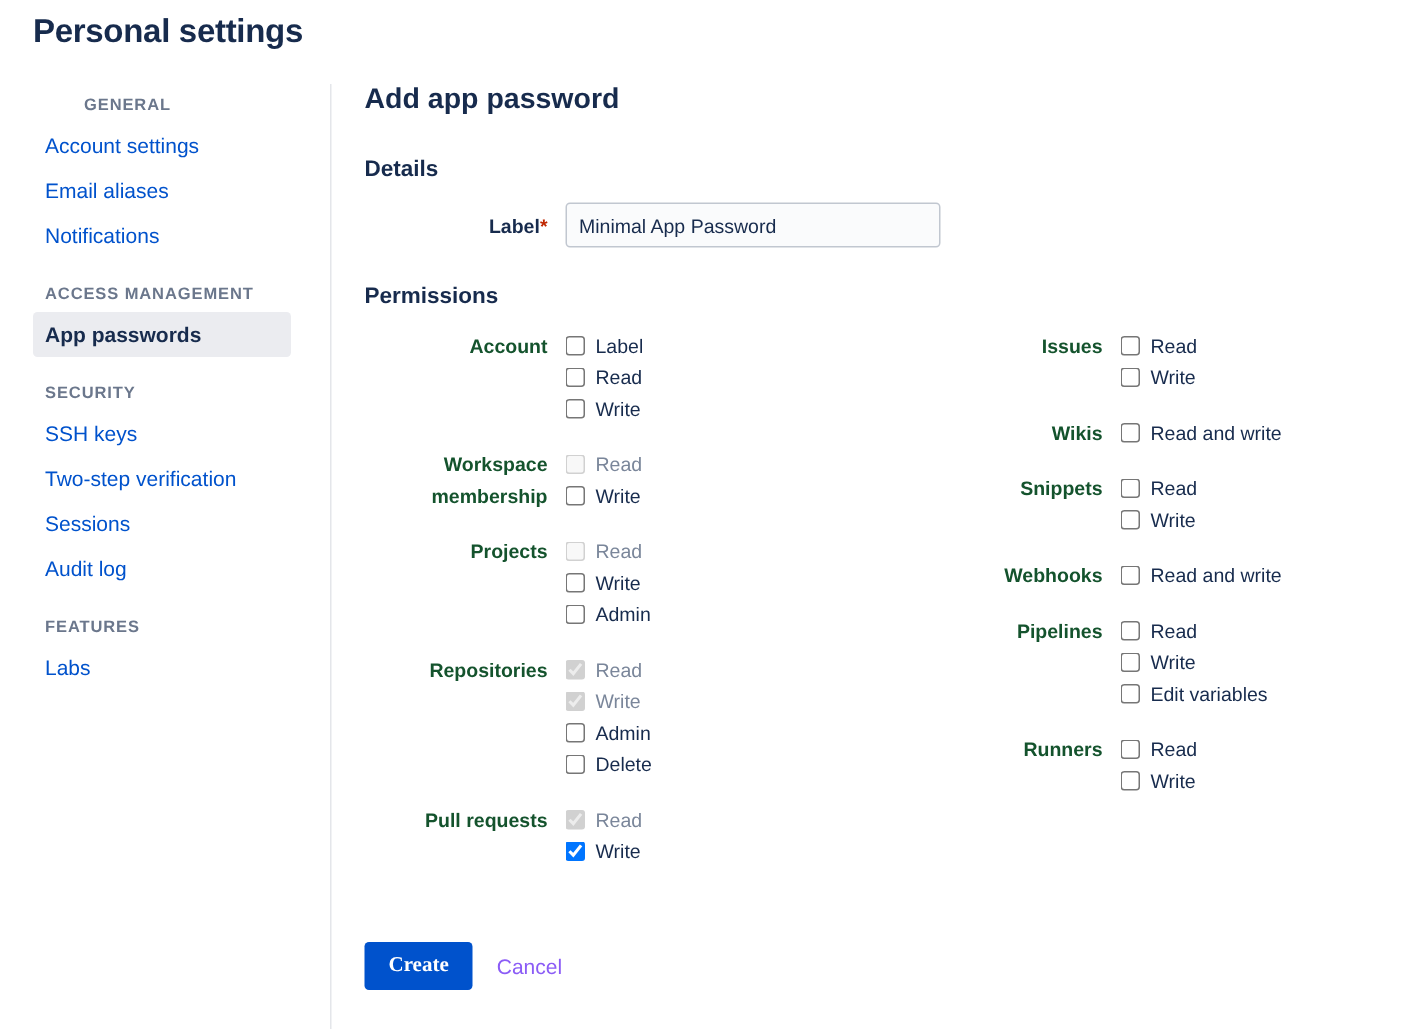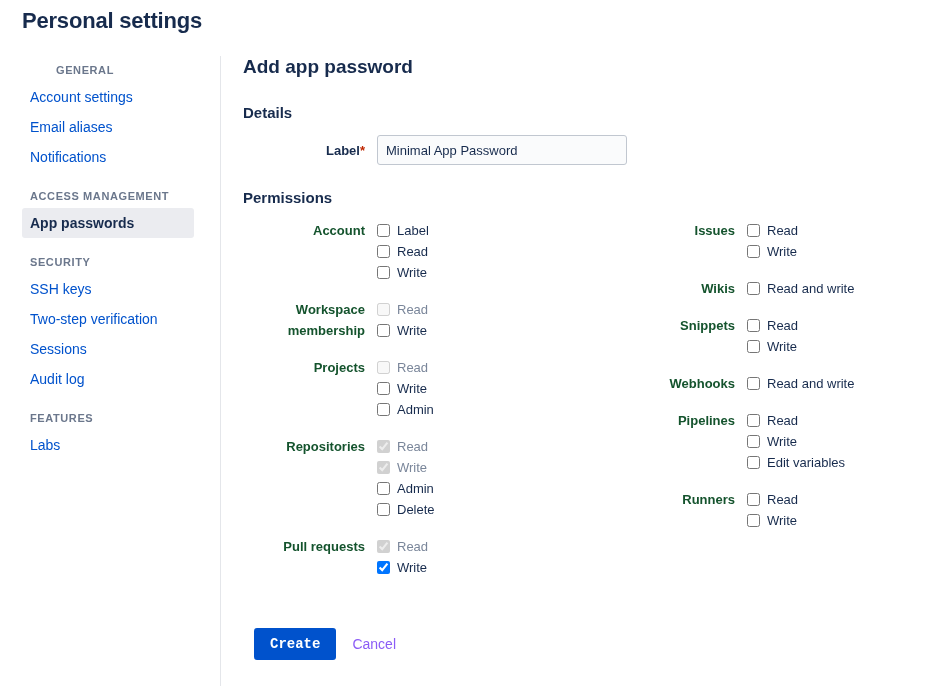--- a/index.html
+++ b/index.html
@@ -144,22 +144,21 @@
   }
   .btn-primary {
     background: #0052cc;
     color: #ffffff;
     border: none;
     border-radius: 3px;
     font-size: 14px;
     font-weight: bold;
     padding: 8px 16px;
     cursor: pointer;
-    font-family: Liberation Mono, monospace;
-    margin-left: 11px;
+    font-family: Liberation Serif, serif;
   }
   .btn-link {
     margin-left: 16px;
     color: #8b5cf6;
     font-size: 14px;
     cursor: pointer;
     text-decoration: none;
   }
 </style>
 </head>

